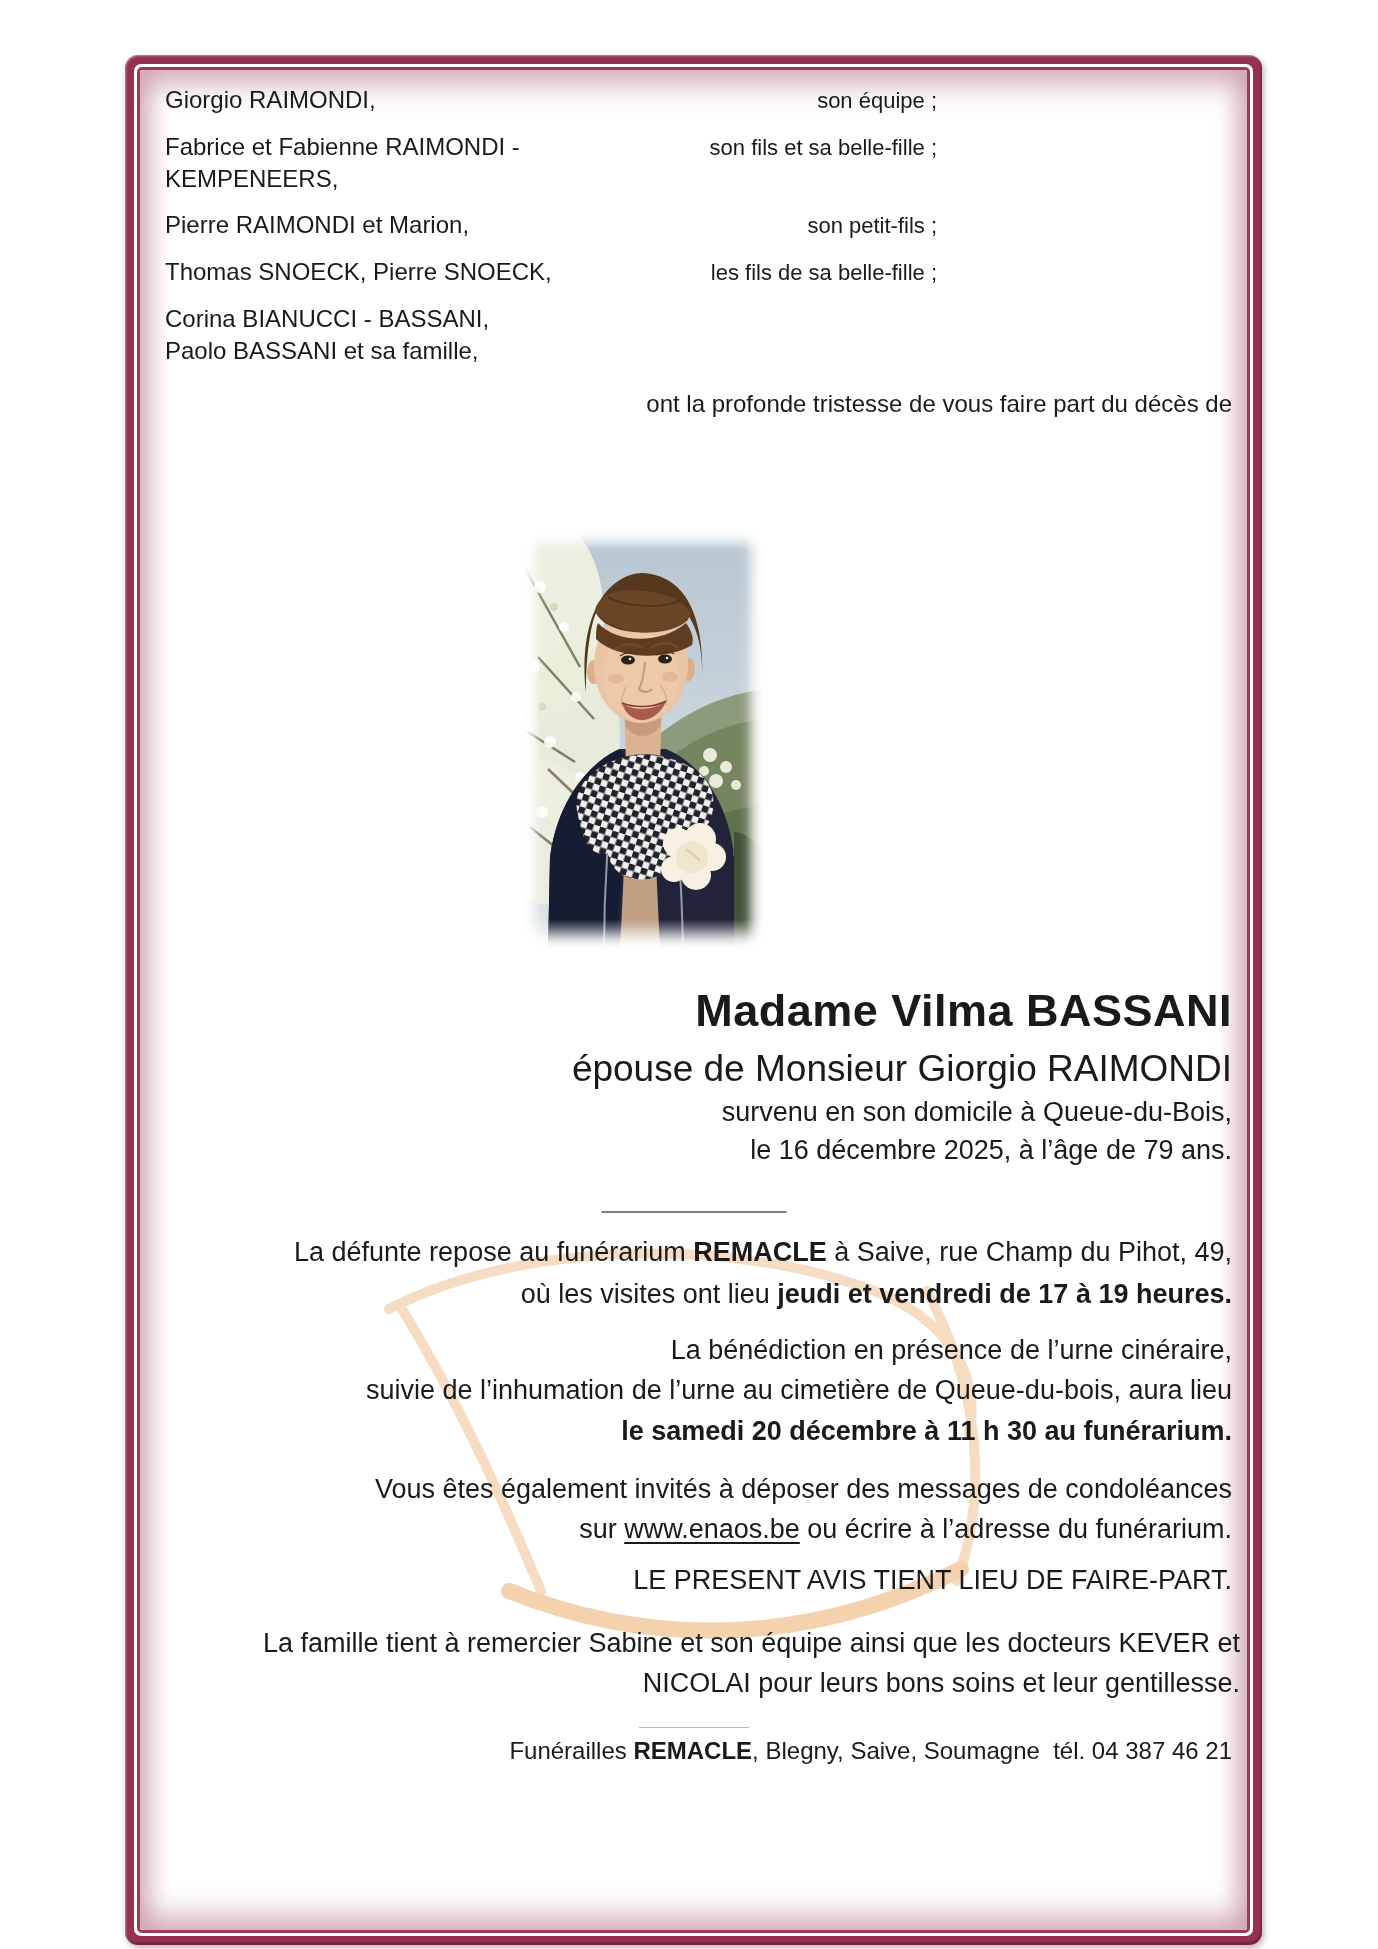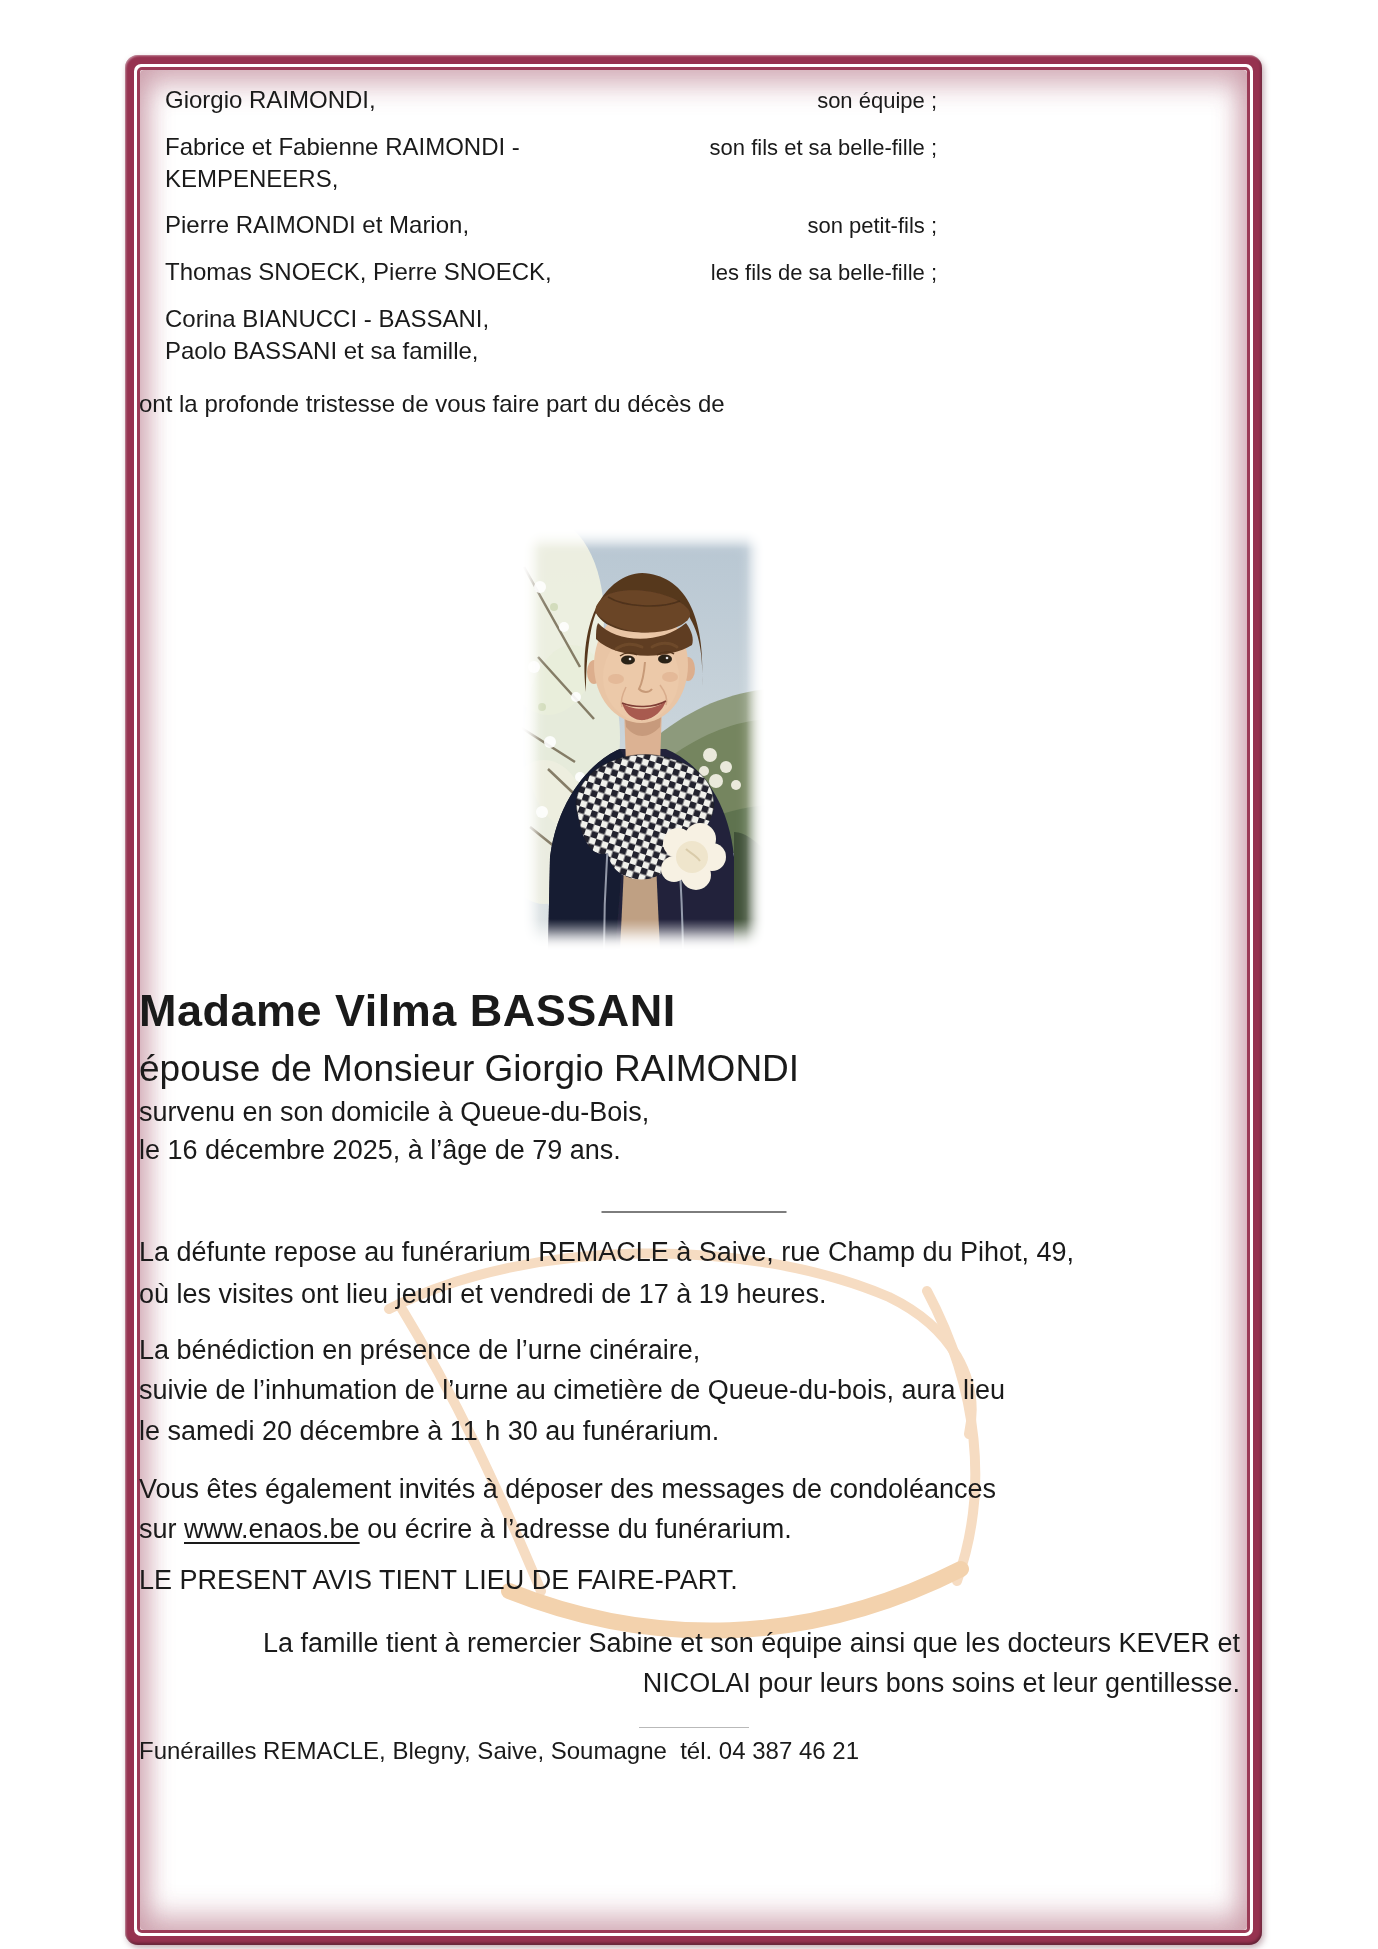--- a/index.html
+++ b/index.html
@@ -18,21 +18,21 @@
   .frame-shade{
     position:absolute;inset:6px;border-radius:4px;
     box-shadow:inset 0 0 24px 10px rgba(154,64,88,.28),
                inset 0 18px 28px rgba(154,64,88,.20),
                inset 0 -18px 28px rgba(154,64,88,.20);
   }
   .content{position:absolute;inset:14px;}
   
   .watermark{position:absolute;left:190px;top:1160px;width:680px;height:430px;z-index:0;}
   
-  .c{position:absolute;left:0;right:16px;text-align:left;z-index:1;}
+  .c{position:absolute;left:0;right:16px;text-align:right;z-index:1;}
   .family{position:absolute;top:15px;left:26px;width:772px;font-size:24px;z-index:1;}
   .family .row{display:flex;justify-content:space-between;align-items:baseline;line-height:32px;margin-bottom:14px;}
   .family .rel{font-size:22px;white-space:nowrap;padding-left:18px;}
   .family .row.tight{margin-bottom:0;}
   .family .row.pair{margin-bottom:8px;}
   .intro{top:321px;font-size:24px;}
   .photo{position:absolute;left:381px;top:458px;width:246px;height:424px;z-index:1;}
   .photo .feather{position:absolute;inset:-3px;box-shadow:inset 0 0 16px 15px #ffffff;border-radius:10px;pointer-events:none;}
   .title{top:916px;font-size:45px;font-weight:700;letter-spacing:.5px;}
   .subtitle{top:979px;font-size:37px;}
@@ -45,21 +45,21 @@
   .repose2{top:1210px;}
   .bene1{top:1266px;}
   .bene2{top:1306px;}
   .bene3{top:1347px;}
   .cond1{top:1405px;}
   .cond2{top:1445px;}
   .notice{top:1496px;}
   .thanks{position:absolute;top:1554px;left:26px;width:1075px;font-size:27px;line-height:40px;text-align:right;z-index:1;}
   .thanks span{display:block;}
   .footer-line{top:1668px;font-size:24px;}
-  .b{font-weight:400;}
+  .b{font-weight:700;}
   .link{text-decoration:underline;text-underline-offset:4px;color:inherit;cursor:pointer;}
 </style>
 </head>
 <body>
 
 <div class="page">
   <div class="frame">
     <div class="frame-mid">
       <div class="frame-line"></div>
       <div class="frame-shade"></div>

